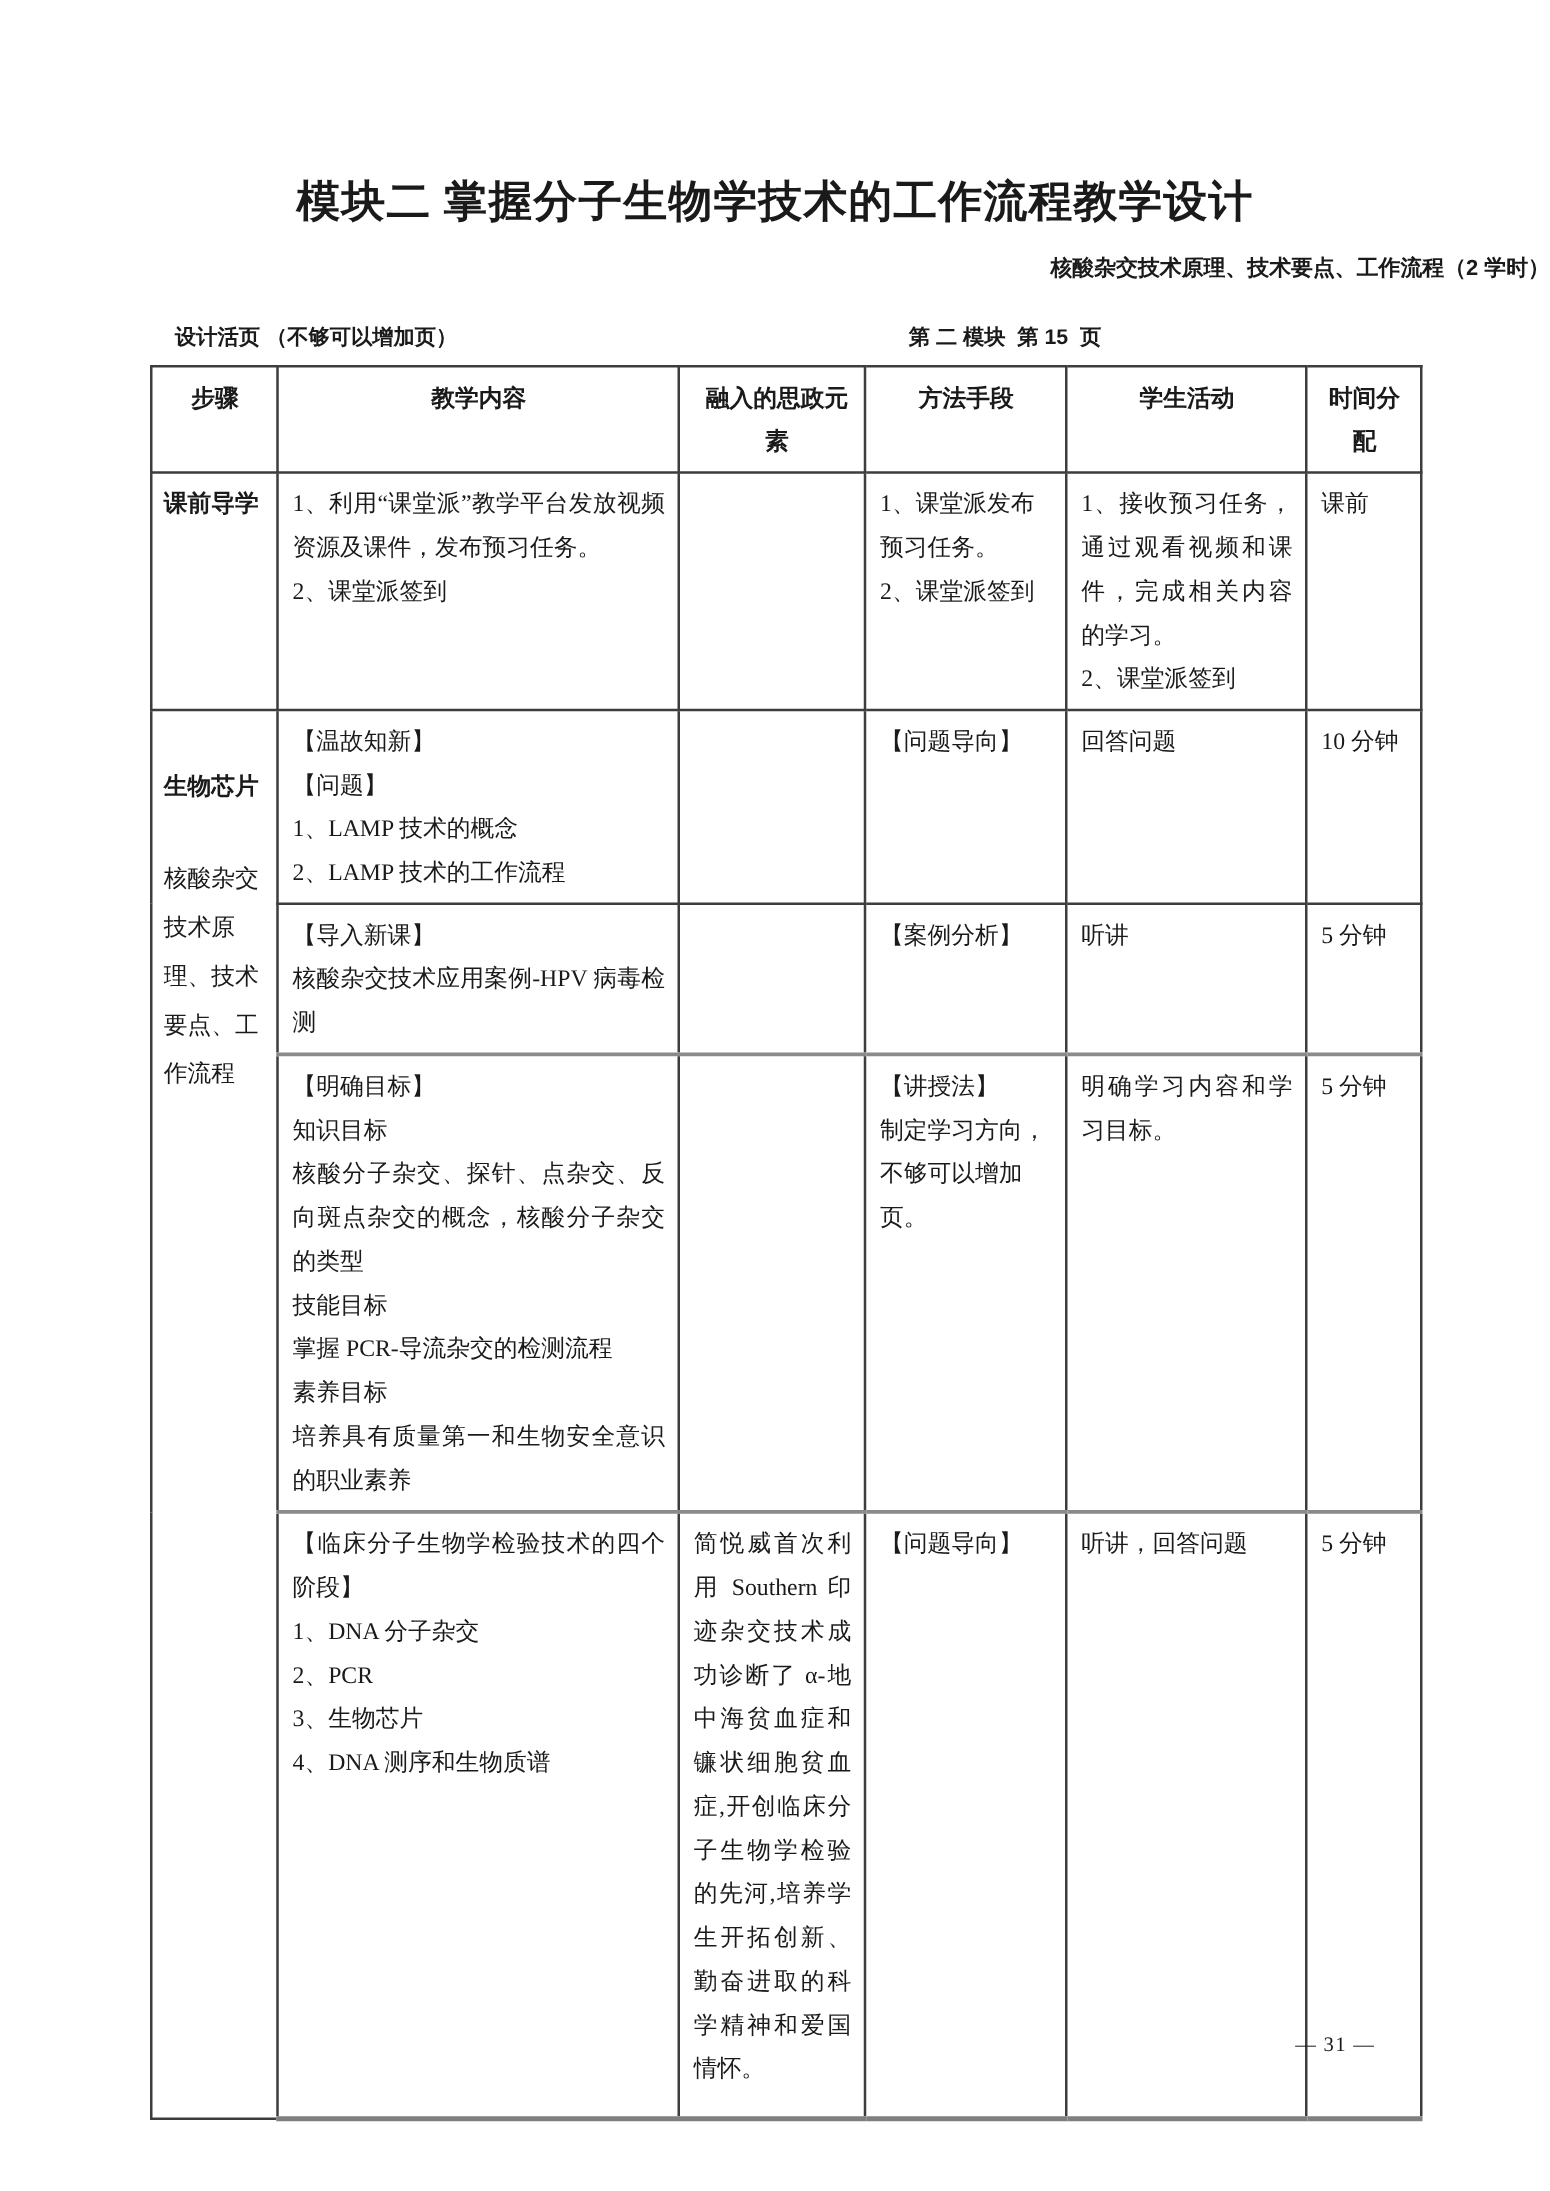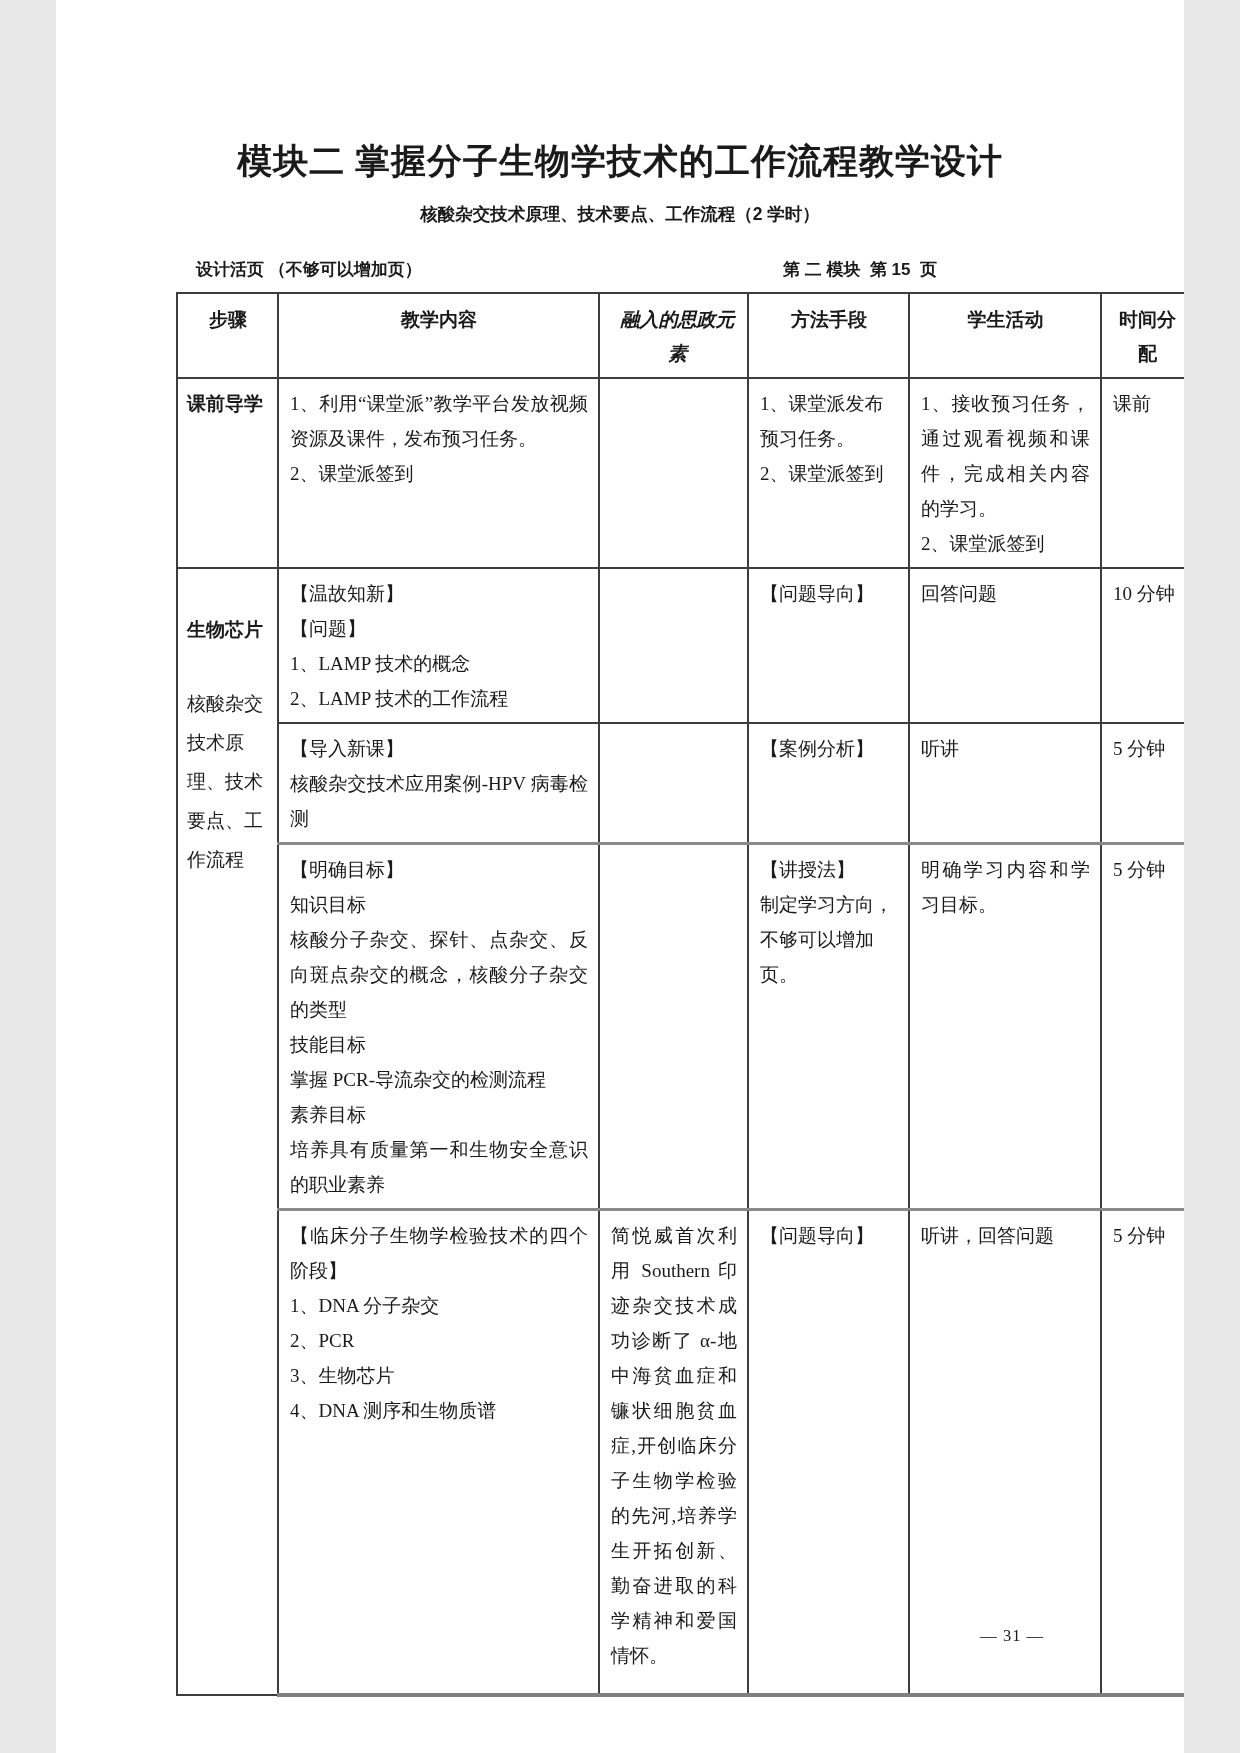--- a/index.html
+++ b/index.html
@@ -1,38 +1,38 @@
 <!DOCTYPE html>
 <html><head>
 <meta charset="utf-8">
 <style>
   * { margin: 0; padding: 0; box-sizing: border-box; }
   html, body { background: #e8e8e8; }
   .page {
     position: relative;
-    width: 1128px;
+    width: 1240px;
     height: 1753px;
     margin: 0 auto;
     background: #ffffff;
     font-family: "Liberation Serif", "DejaVu Serif", serif;
     color: #1a1a1a;
     overflow: hidden;
   }
   .doc-title {
     padding-top: 138px;
     text-align: center;
     font-size: 35px;
     font-weight: 600;
     letter-spacing: 1px;
     line-height: 48px;
     font-family: "Liberation Serif", "DejaVu Serif", serif;
   }
   .doc-subtitle {
     margin-top: 16px;
-    text-align: center;
+    text-align: right;
     font-size: 17.5px;
     font-weight: bold;
     font-family: "Liberation Sans", "DejaVu Sans", sans-serif;
     line-height: 24px;
   }
   .meta-row {
     position: relative;
     height: 26px;
     margin-top: 32px;
     font-family: "Liberation Sans", "DejaVu Sans", sans-serif;
@@ -59,21 +59,21 @@
     font-weight: normal;
     overflow: hidden;
   }
   .design-table th {
     text-align: center;
     font-weight: bold;
     font-family: "Liberation Sans", "DejaVu Sans", sans-serif;
     padding-top: 9px;
     line-height: 34px;
   }
-  .design-table th.th-ideology { padding-left: 12px; padding-right: 4px; font-style: italic; }
+  .design-table th.th-ideology { padding-left: 12px; padding-right: 4px; }
   .design-table td.step-cell {
     font-family: "Liberation Sans", "DejaVu Sans", sans-serif;
     font-weight: bold;
     padding-left: 9px;
     padding-right: 4px;
     margin-top: 40px;
   }
   .step-group-title {
     display: block;
     font-weight: bold;

